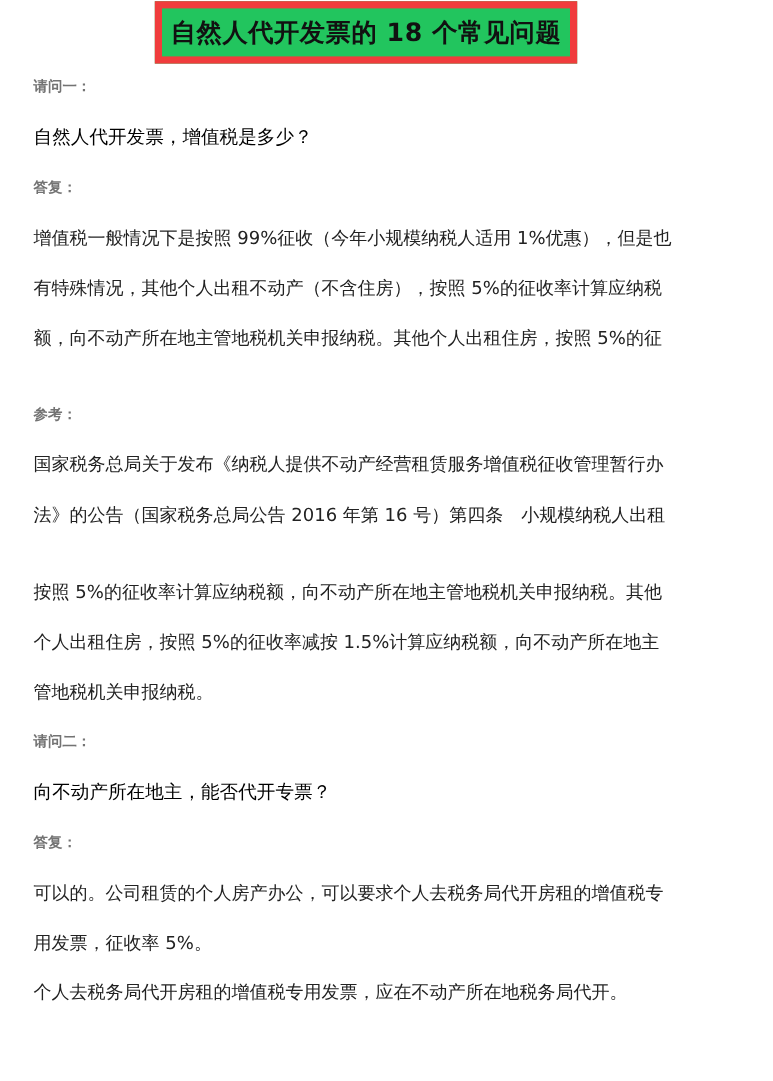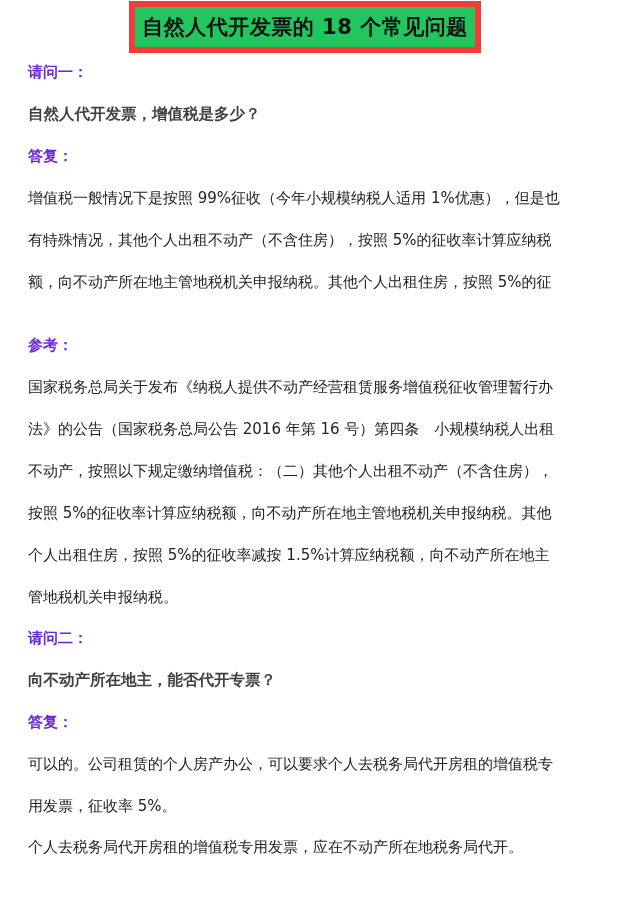--- a/index.html
+++ b/index.html
@@ -34,30 +34,30 @@
     white-space: nowrap;
     letter-spacing: 0.5px;
   }
   .content {
     position: absolute;
     left: 28px;
     top: 62px;
     width: 590px;
   }
   .label {
-    color: #6d28d9;
+    color: #737373;
     font-weight: bold;
-    font-size: 15px;
+    font-size: 12px;
     line-height: 20px;
     margin: 0;
     white-space: nowrap;
   }
   .question {
-    color: #404040;
-    font-weight: bold;
+    color: #000000;
+    font-weight: normal;
     font-size: 15.5px;
     line-height: 20px;
     margin: 0;
     white-space: nowrap;
   }
   .para {
     font-size: 15px;
     color: #222;
     margin: 0;
   }
@@ -95,21 +95,20 @@
     <span class="line-gap"></span>
   </div>
   <div class="gap-m"></div>
   <p class="label">参考：</p>
   <div class="gap-l"></div>
   <div class="para">
     <span class="line">国家税务总局关于发布《纳税人提供不动产经营租赁服务增值税征收管理暂行办</span>
     <span class="line-gap"></span>
     <span class="line">法》的公告（国家税务总局公告 2016 年第 16 号）第四条　小规模纳税人出租</span>
     <span class="line-gap"></span>
-    <span class="line">不动产，按照以下规定缴纳增值税：（二）其他个人出租不动产（不含住房），</span>
     <span class="line-gap"></span>
     <span class="line">按照 5%的征收率计算应纳税额，向不动产所在地主管地税机关申报纳税。其他</span>
     <span class="line-gap"></span>
     <span class="line">个人出租住房，按照 5%的征收率减按 1.5%计算应纳税额，向不动产所在地主</span>
     <span class="line-gap"></span>
     <span class="line">管地税机关申报纳税。</span>
   </div>
   <div class="gap-m"></div>
 
   <p class="label">请问二：</p>

